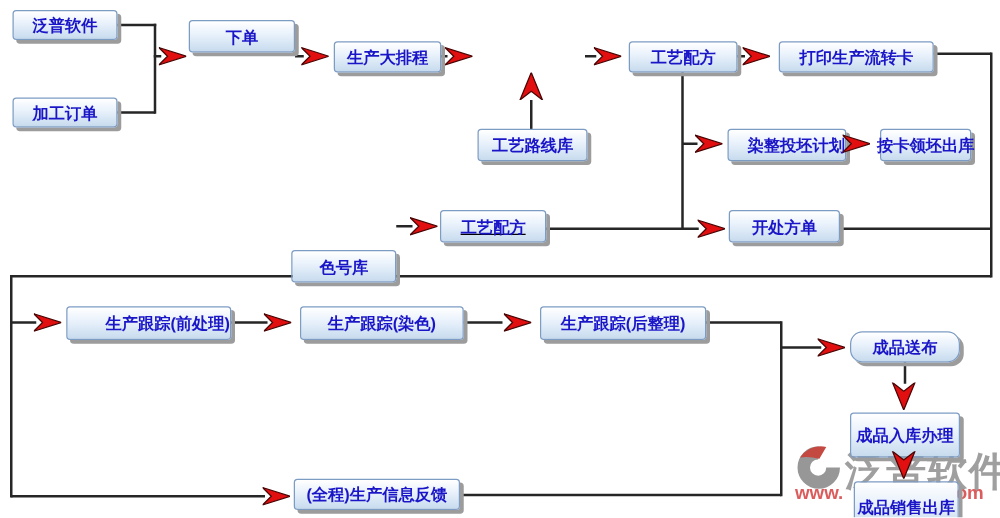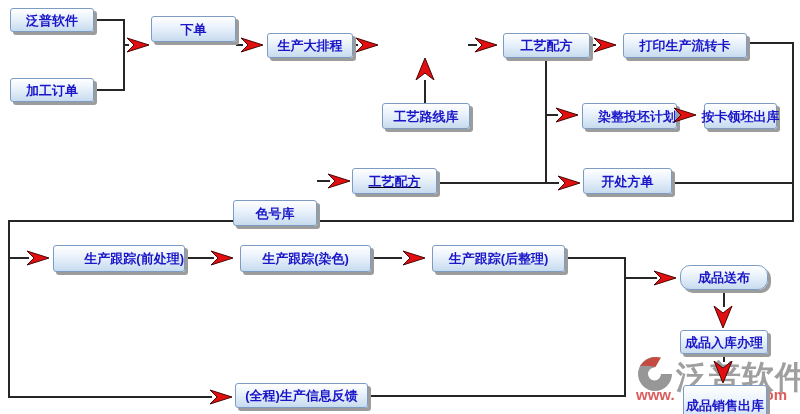--- a/index.html
+++ b/index.html
@@ -116,21 +116,21 @@
     </div>
     <div class="node" style="left: 240px; top: 245px; width: 131px; height: 27px;">
       <span>生产跟踪(染色)</span>
     </div>
     <div class="node" style="left: 432px; top: 245px; width: 133px; height: 27px;">
       <span>生产跟踪(后整理)</span>
     </div>
     <div class="node" style="left: 680px; top: 265px; width: 88px; height: 25px; border-radius: 10px;">
       <span>成品送布</span>
     </div>
-    <div class="node" style="left: 680px; top: 330px; width: 88px; height: 24px;">
+    <div class="node" style="left: 680px; top: 330px; width: 88px; height: 36px;">
       <span>成品入库办理</span>
     </div>
     <div class="node" style="left: 235px; top: 383px; width: 133px; height: 25px;">
       <span>(全程)生产信息反馈</span>
     </div>
     <div class="node" style="left: 683px; top: 385px; width: 84px; height: 40px;">
       <span>成品销售出库</span>
     </div>
     <div class="arrow" style="left: 127px; top: 37px;"><svg width="22" height="16" viewBox="0 0 22 16">
         <polygon points="0,1 22,8 0,15 7,8" fill="#e10f0f" stroke="#4a0505" stroke-width="1"></polygon>

